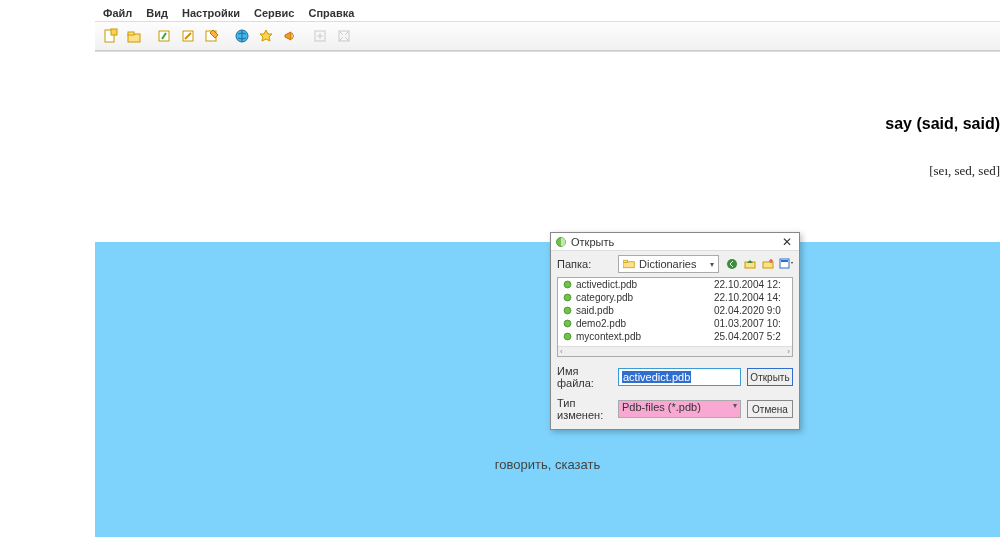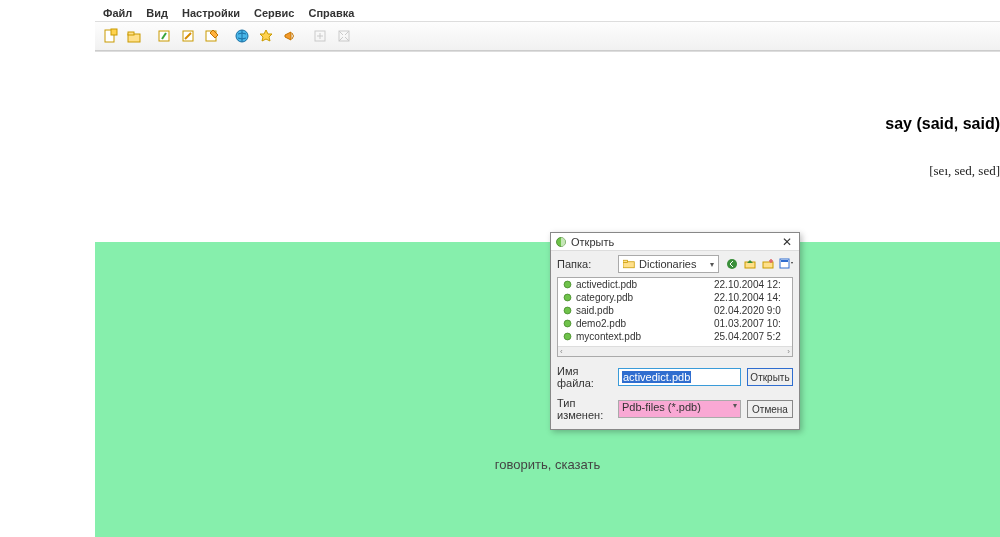--- a/index.html
+++ b/index.html
@@ -12,21 +12,21 @@
   .menubar .mi { padding: 1px 6px; color: #333; cursor: default; font-weight: bold; }
   .toolbar { display: flex; align-items: center; gap: 2px; padding: 3px 4px; border-top: 1px solid #ddd; border-bottom: 1px solid #ccc; background: linear-gradient(#fdfdfd, #f1f1f1); }
   .tbtn { width: 22px; height: 22px; display: flex; align-items: center; justify-content: center; border: 1px solid transparent; border-radius: 2px; }
   .tbtn.disabled { opacity: 0.4; }
   .tsep { width: 4px; }
   svg { display: block; }
   .content { flex: 1; display: flex; flex-direction: column; border-top: 1px solid #ddd; }
   .upper { flex: 0 0 190px; background: #fff; display: flex; flex-direction: column; align-items: flex-end; justify-content: center; gap: 30px; }
   .word { font-family: Arial, sans-serif; font-weight: bold; font-size: 16px; color: #000; text-align: center; }
   .transcription { font-family: Georgia, "Times New Roman", serif; font-size: 13px; color: #222; }
-  .lower { flex: 1; background: #86efac; display: flex; align-items: center; justify-content: center; }
+  .lower { flex: 1; background: #7dd3fc; display: flex; align-items: center; justify-content: center; }
   .translation { font-family: Arial, sans-serif; font-size: 13px; color: #444; margin-top: 150px; }
 
   .dialog { position: absolute; left: 550px; top: 232px; width: 250px; background: #f0f0f0; border: 1px solid #888; box-shadow: 2px 2px 6px rgba(0,0,0,0.25); }
   .dlg-title { display: flex; align-items: center; height: 18px; padding: 0 4px; background: #fff; border-bottom: 1px solid #ddd; }
   .dlg-title .t { flex: 1; font-size: 11px; color: #333; }
   .dlg-title .close { width: 16px; text-align: center; font-size: 12px; color: #333; }
   .dlg-row { display: flex; align-items: center; gap: 6px; padding: 4px 6px; }
   .dlg-row label { width: 55px; font-size: 11px; color: #333; }
   .folder-combo { flex: 1; height: 18px; display: flex; align-items: center; gap: 4px; padding: 0 4px; background: #fff; border: 1px solid #aaa; font-size: 11px; }
   .folder-combo .arrow { margin-left: auto; font-size: 8px; color: #555; }

